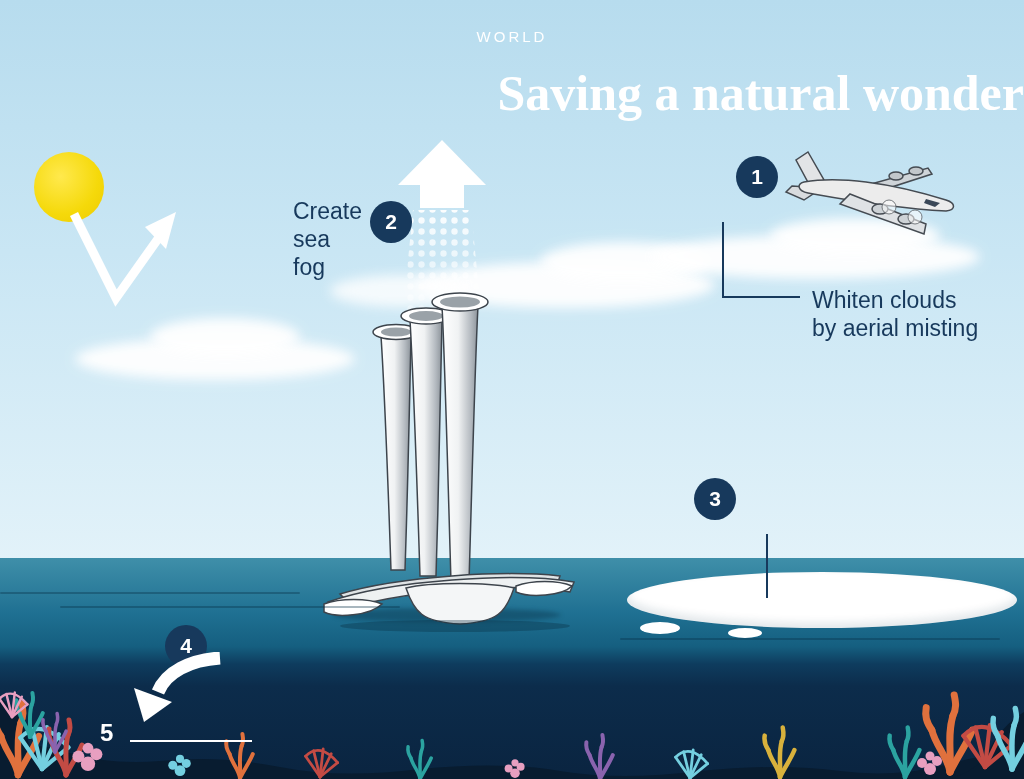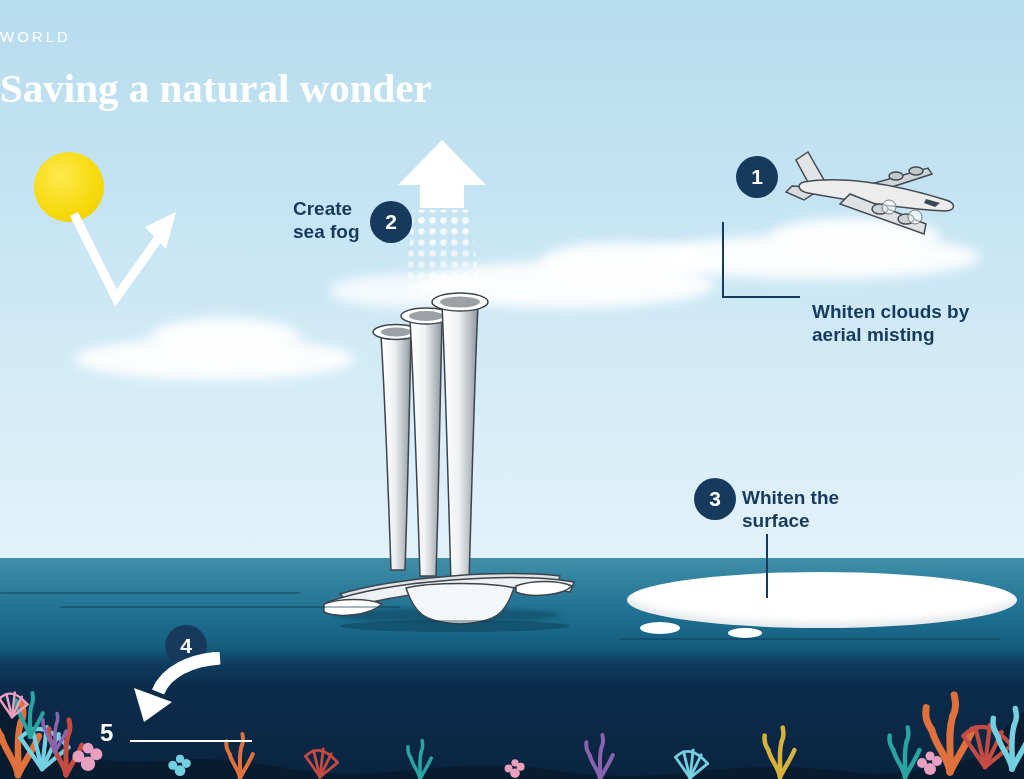--- a/index.html
+++ b/index.html
@@ -11,28 +11,28 @@
   .sea{position:absolute;left:0;top:558px;width:1024px;height:221px;
        background:linear-gradient(180deg,#3f8fa9 0%,#1f7092 25%,#155f80 40%,
                   #0e3c5e 48%,#0c2c4b 58%,#0a2440 100%);}
   .streak{position:absolute;background:rgba(6,47,70,.35);height:2px;border-radius:2px;}
   
   .cloud{position:absolute;background:#fff;border-radius:50%;filter:blur(6px);opacity:.95;}
   
   .sun{position:absolute;left:34px;top:152px;width:70px;height:70px;border-radius:50%;
        background:radial-gradient(circle at 38% 35%,#ffe94d 0%,#f5d90a 60%,#edc900 100%);}
   
-  .kicker{position:absolute;top:28px;left:0;width:100%;color:#fff;
+  .kicker{position:absolute;top:28px;left:0;width:100%;text-align:center;color:#fff;
           font-size:15px;letter-spacing:3px;font-weight:500;}
-  .title{position:absolute;top:64px;left:0;width:100%;text-align:left;color:#fff;
-         font-family:"Liberation Serif",serif;font-weight:bold;font-size:41px;}
+  .title{position:absolute;top:64px;left:0;width:100%;text-align:right;color:#fff;
+         font-family:"Liberation Serif",serif;font-weight:bold;font-size:50px;}
   .badge{position:absolute;width:42px;height:42px;border-radius:50%;background:#17395c;
          color:#fff;display:flex;align-items:center;justify-content:center;
          font-size:21px;font-weight:bold;}
-  .lbl{position:absolute;font-size:19px;line-height:1.22;font-weight:700;color:#17395c;}
+  .lbl{position:absolute;font-size:23px;line-height:1.22;font-weight:400;color:#17395c;}
   .lbl.light{color:#fff;}
   .conn{position:absolute;background:#17395c;}
   .conn.light{background:#fff;}
   .five{position:absolute;left:100px;top:719px;color:#fff;font-size:24px;font-weight:600;}
   
   .sun-arrow{position:absolute;left:52px;top:200px;}
   .plane{position:absolute;left:778px;top:142px;}
   .spray{position:absolute;left:383px;top:138px;}
   .vessel{position:absolute;left:310px;top:282px;}
   .wake{position:absolute;left:333px;top:608px;width:228px;height:14px;border-radius:50%;
@@ -188,31 +188,30 @@
   </svg>
 
   <div class="kicker">WORLD</div>
   <div class="title">Saving a natural wonder</div>
 
   <div class="badge" style="left:736px;top:156px">
     <span>1</span>
   </div>
   <div class="conn" style="left:722px;top:222px;width:2px;height:76px"></div>
   <div class="conn" style="left:722px;top:296px;width:78px;height:2px"></div>
-  <div class="lbl" style="left:812px;top:300px;width:175px">Whiten clouds by aerial misting</div>
+  <div class="lbl" style="left:812px;top:286px;width:175px">Whiten clouds by aerial misting</div>
 
   <div class="lbl" style="left:293px;top:197px;width:72px">Create sea fog</div>
   <div class="badge" style="left:370px;top:201px">
     <span>2</span>
   </div>
 
   <div class="badge" style="left:694px;top:478px">
     <span>3</span>
   </div>
-  <div class="lbl" style="left:742px;top:486px;width:110px">Whiten the surface</div>
   <div class="conn" style="left:766px;top:534px;width:2px;height:64px"></div>
 
   <div class="badge" style="left:165px;top:625px">
     <span>4</span>
   </div>
   <svg style="position:absolute;left:128px;top:652px" width="105" height="78" viewBox="0 0 105 78">
     <path d="M92,6 C62,8 38,20 30,40" fill="none" stroke="#fff" stroke-width="13"></path>
     <polygon points="16,70 6,36 44,50" fill="#fff"></polygon>
   </svg>
 

